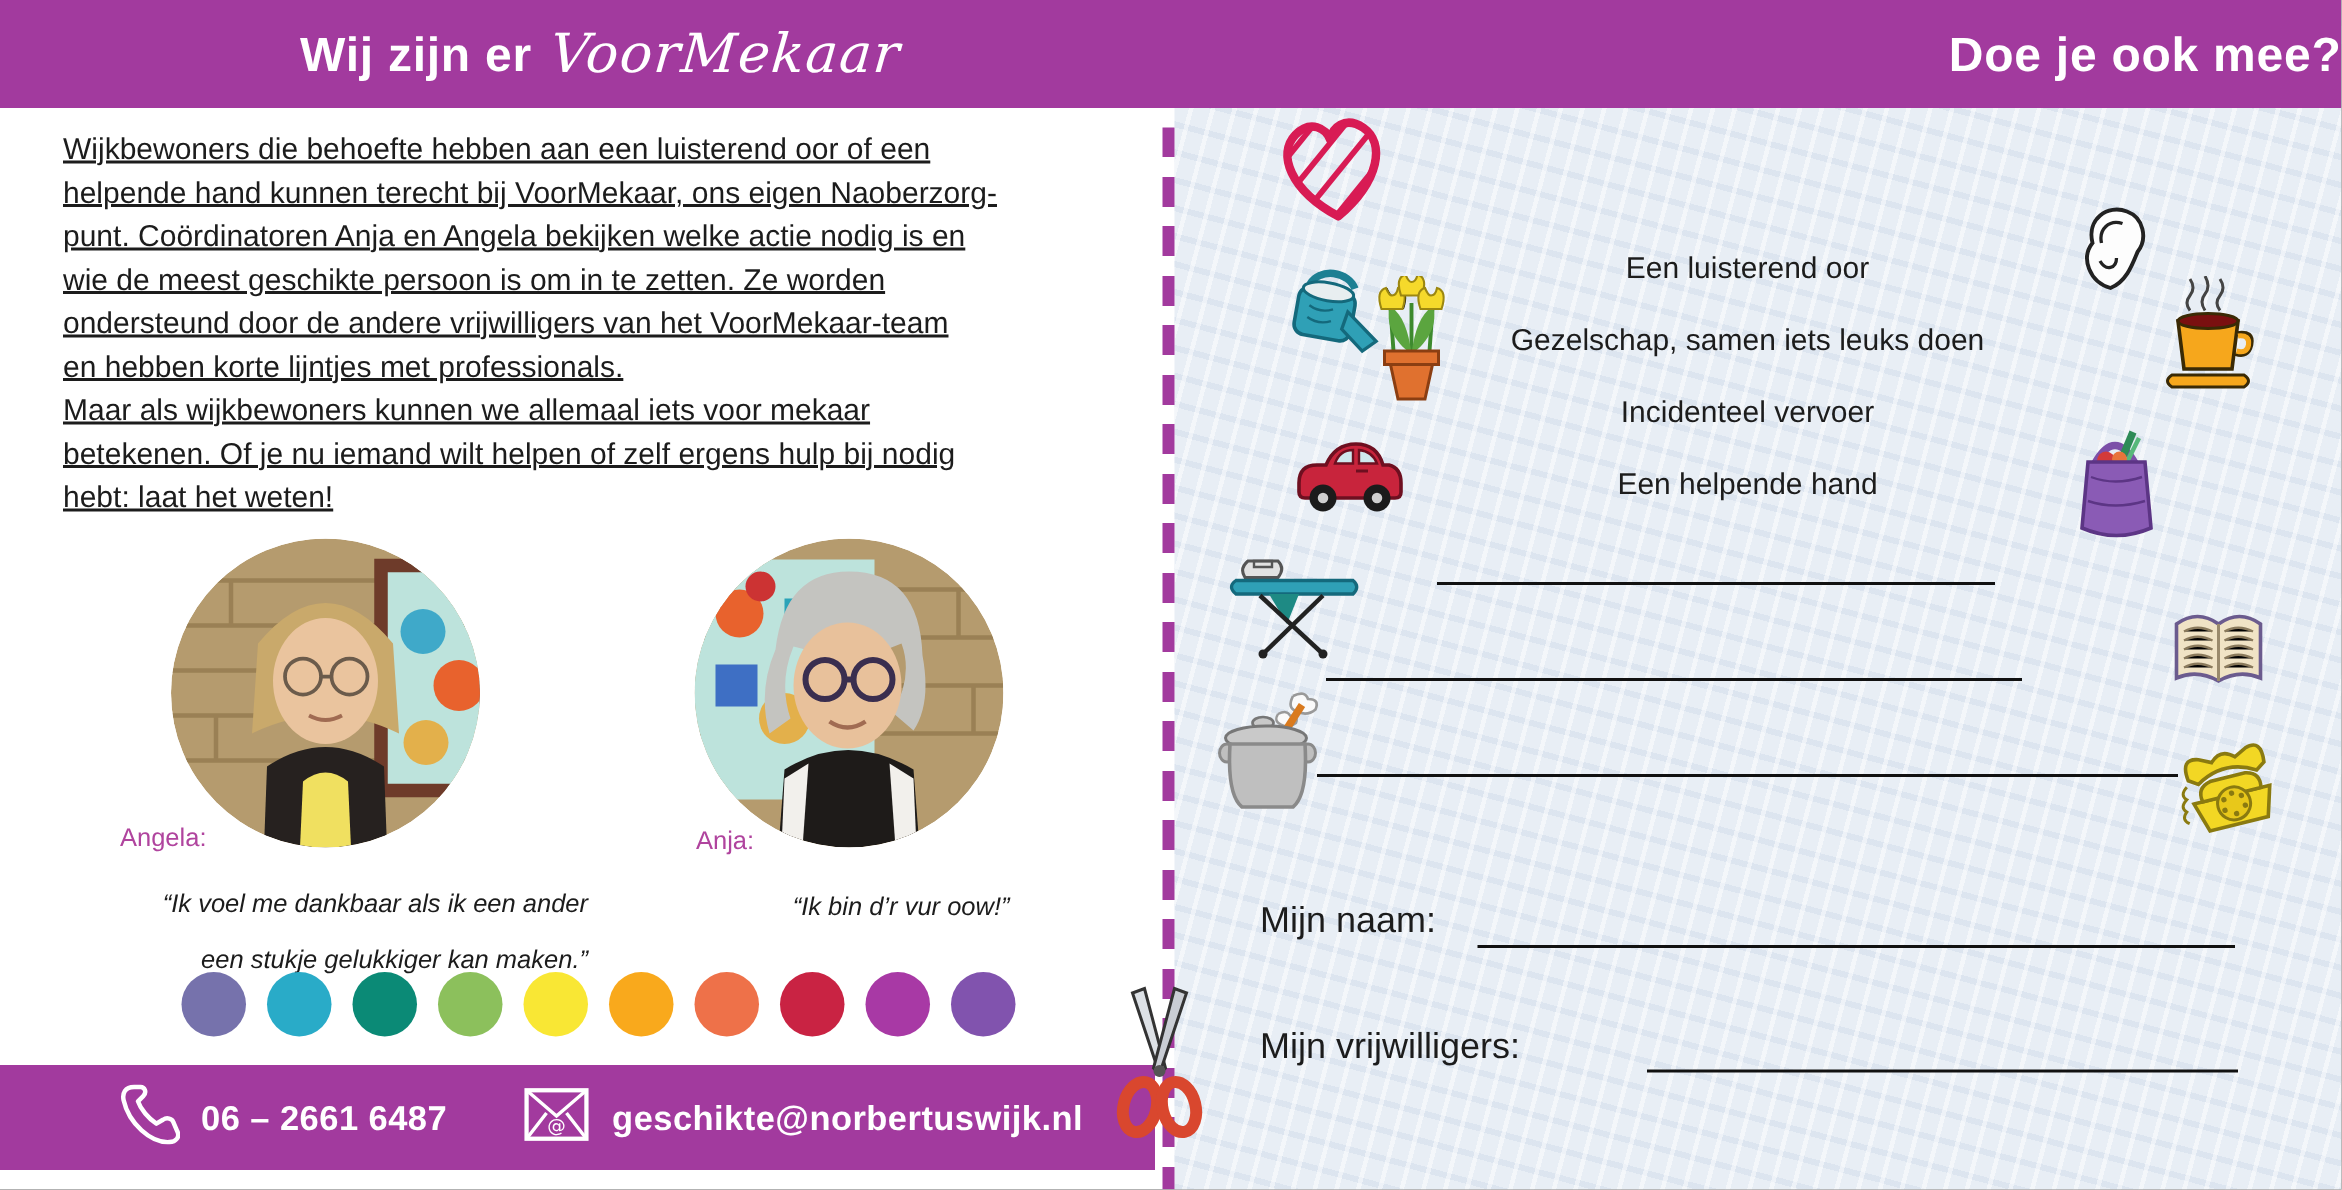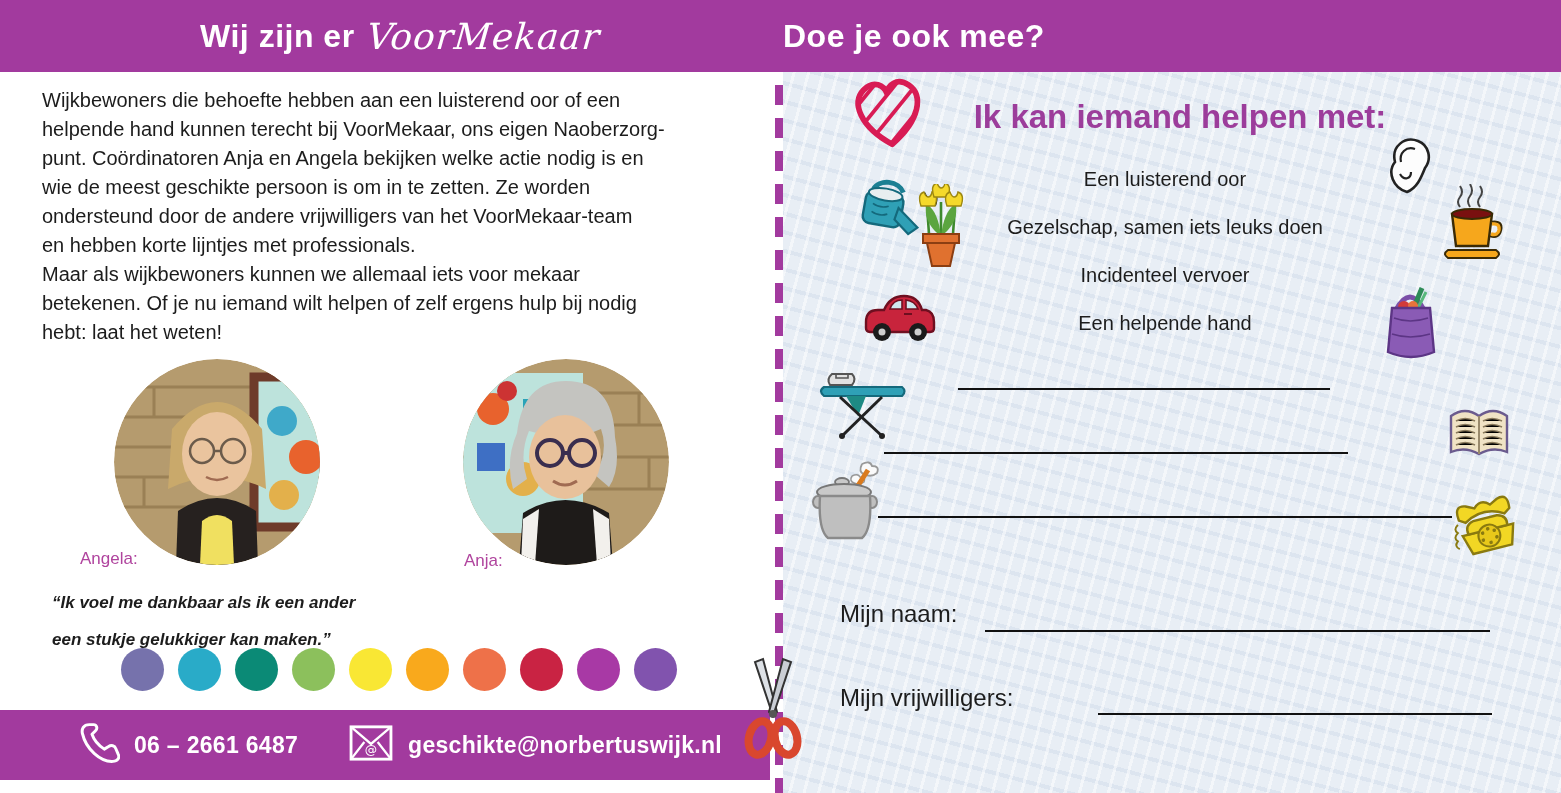--- a/index.html
+++ b/index.html
@@ -13,33 +13,33 @@
   html,body{margin:0;padding:0;background:#777;}
   .canvas{
     position:relative;width:1561px;height:793px;overflow:hidden;background:#fff;
     font-family:"Liberation Sans","DejaVu Sans",sans-serif;color:var(--ink);
   }
   
   .top-bar{position:absolute;left:0;top:0;width:1561px;height:72px;background:var(--purple);z-index:5;}
   .footer-bar{position:absolute;left:0;top:710px;width:770px;height:70px;background:var(--purple);z-index:4;
     display:flex;align-items:center;gap:14px;padding-left:78px;box-sizing:border-box;}
   .hdr-left{position:absolute;left:30px;top:0;width:740px;height:72px;display:flex;align-items:center;justify-content:center;z-index:6;}
-  .hdr-right{position:absolute;left:783px;top:0;width:778px;height:72px;display:flex;align-items:center;justify-content:flex-start;z-index:6;}
+  .hdr-right{position:absolute;left:783px;top:0;width:778px;height:72px;display:flex;align-items:center;justify-content:flex-end;z-index:6;}
   .hdr-text{color:#fff;font-weight:bold;font-size:32px;letter-spacing:.5px;}
   .hdr-logo{font-family:"DejaVu Serif",serif;font-style:italic;font-weight:normal;font-size:36px;
     transform:skewX(-5deg);display:inline-block;margin-left:12px;letter-spacing:1px;}
   
-  .intro{position:absolute;left:42px;top:86px;width:690px;font-size:20px;line-height:29px;white-space:pre-line;}
+  .intro{position:absolute;left:42px;top:86px;width:690px;font-size:20px;line-height:29px;white-space:pre-line;text-decoration:underline;}
   .photo{position:absolute;width:206px;height:206px;border-radius:50%;overflow:hidden;top:359px;}
   .photo.angela{left:114px;}
   .photo.anja{left:463px;}
   .coord-label{position:absolute;font-size:17px;color:var(--label-magenta);}
   .coord-label.a1{left:80px;top:549px;}
   .coord-label.a2{left:464px;top:551px;}
-  .quote{position:absolute;font-size:17px;font-weight:bold;font-style:italic;text-align:left;
+  .quote{position:absolute;font-size:17px;font-weight:normal;font-style:italic;text-align:right;
     white-space:pre-line;line-height:37px;}
   .quote.q1{left:52px;top:584px;width:340px;}
   .quote.q2{left:453px;top:586px;width:220px;}
   .dots{position:absolute;left:121px;top:648px;display:flex;gap:14px;}
   .dot{width:43px;height:43px;border-radius:50%;}
   .footer-txt{color:#fff;font-weight:bold;font-size:23px;letter-spacing:.3px;}
   .footer-gap{width:22px;}
   
   .cut-line{position:absolute;left:775px;top:85px;width:8px;height:708px;z-index:6;
     background:repeating-linear-gradient(to bottom,var(--purple) 0 20px,transparent 20px 33px);}
@@ -171,20 +171,21 @@
         </g>
         <path d="M90 122 Q102 130 114 122" fill="none" stroke="#A06B52" stroke-width="3"></path>
       </g>
     </svg>
   </div>
 
   <div class="coord-label a1">Angela:</div>
   <div class="coord-label a2">Anja:</div>
   <div class="quote q1">“Ik voel me dankbaar als ik een ander
 een stukje gelukkiger kan maken.”</div>
+  <div class="quote q2">“Ik bin d’r vur oow!”</div>
 
   <div class="dots">
     <span class="dot" style="background: rgb(118, 114, 172);"></span>
     <span class="dot" style="background: rgb(41, 171, 200);"></span>
     <span class="dot" style="background: rgb(11, 138, 118);"></span>
     <span class="dot" style="background: rgb(140, 192, 92);"></span>
     <span class="dot" style="background: rgb(249, 231, 52);"></span>
     <span class="dot" style="background: rgb(249, 169, 28);"></span>
     <span class="dot" style="background: rgb(238, 113, 73);"></span>
     <span class="dot" style="background: rgb(201, 35, 67);"></span>
@@ -214,21 +215,20 @@
   <div class="scissors">
     <svg viewBox="0 0 62 112" width="62" height="112">
       <path d="M31 64 L13 10 L21 7 L35 60 Z" fill="#DDE1E6" stroke="#333" stroke-width="2"></path>
       <path d="M31 64 L49 10 L41 7 L27 60 Z" fill="#C9CDD4" stroke="#333" stroke-width="2"></path>
       <circle cx="31" cy="62" r="4" fill="#555"></circle>
       <ellipse cx="18" cy="86" rx="11" ry="17" fill="none" stroke="#D9472E" stroke-width="8" transform="rotate(14 18 86)"></ellipse>
       <ellipse cx="44" cy="86" rx="11" ry="17" fill="none" stroke="#D9472E" stroke-width="8" transform="rotate(-14 44 86)"></ellipse>
     </svg>
   </div>
 
-  <div class="rp-title">Ik kan iemand helpen met:</div>
   <div class="help-item hi0">Een luisterend oor</div>
   <div class="help-item hi1">Gezelschap, samen iets leuks doen</div>
   <div class="help-item hi2">Incidenteel vervoer</div>
   <div class="help-item hi3">Een helpende hand</div>
 
   <div class="wline wl-a"></div>
   <div class="wline wl-b"></div>
   <div class="wline wl-c"></div>
 
   <div class="form-label fl-name">Mijn naam:</div>

